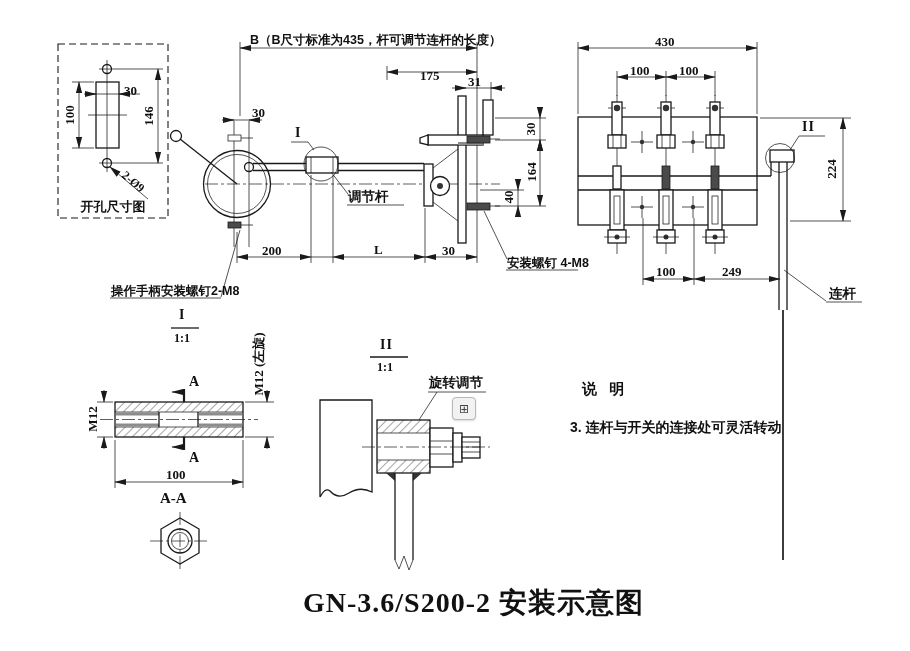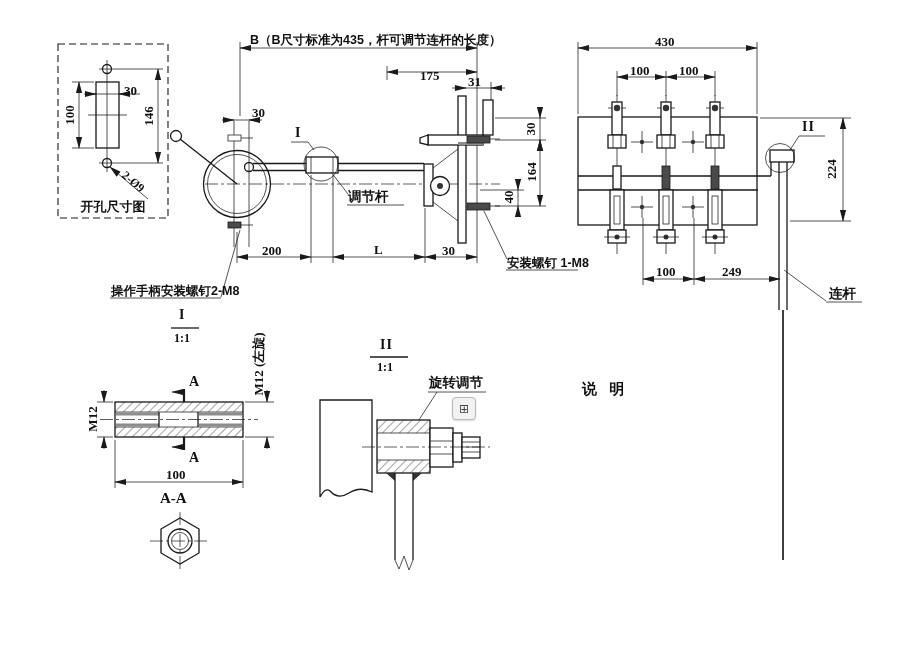--- a/index.html
+++ b/index.html
@@ -337,21 +337,21 @@
 <div class="t dimt" style="left:468px;top:74px">31</div>
 <div class="t dimt rot" style="left:531px;top:129px">30</div>
 <div class="t dimt rot" style="left:532px;top:172px">164</div>
 <div class="t dimt rot" style="left:509px;top:197px">40</div>
 <div class="t dimt" style="left:262px;top:243px">200</div>
 <div class="t dimt" style="left:374px;top:242px">L</div>
 <div class="t dimt" style="left:442px;top:243px">30</div>
 <div class="t roman" style="left:295px;top:125px">I</div>
 <div class="t lbl2" style="left:348px;top:188px">调节杆</div>
 <div class="t lbl" style="left:111px;top:283px">操作手柄安装螺钉2-M8</div>
-<div class="t lbl" style="left:507px;top:255px">安装螺钉 1-M8</div>
+<div class="t lbl" style="left:507px;top:255px">安装螺钉 4-M8</div>
 
 <div class="t dimt" style="left:655px;top:34px">430</div>
 <div class="t dimt" style="left:630px;top:63px">100</div>
 <div class="t dimt" style="left:679px;top:63px">100</div>
 <div class="t dimt rot" style="left:832px;top:169px">224</div>
 <div class="t dimt" style="left:656px;top:264px">100</div>
 <div class="t dimt" style="left:722px;top:264px">249</div>
 <div class="t roman" style="left:802px;top:119px">II</div>
 <div class="t lbl2" style="left:829px;top:285px">连杆</div>
 
@@ -366,16 +366,18 @@
 
 <div class="t roman" style="left:380px;top:337px">II</div>
 <div class="t dimt-s" style="left:377px;top:360px">1:1</div>
 <div class="t lbl2" style="left:429px;top:374px">旋转调节</div>
 <div id="snap-icon">
       <span>⊞</span>
     </div>
 
 <div id="notes">
   <div class="nh">说 明</div>
+  <div class="nl">3. 连杆与开关的连接处可灵活转动</div>
 </div>
 
+<div id="title">GN-3.6/S200-2 安装示意图</div>
 
 </div>
 
 </body></html>

